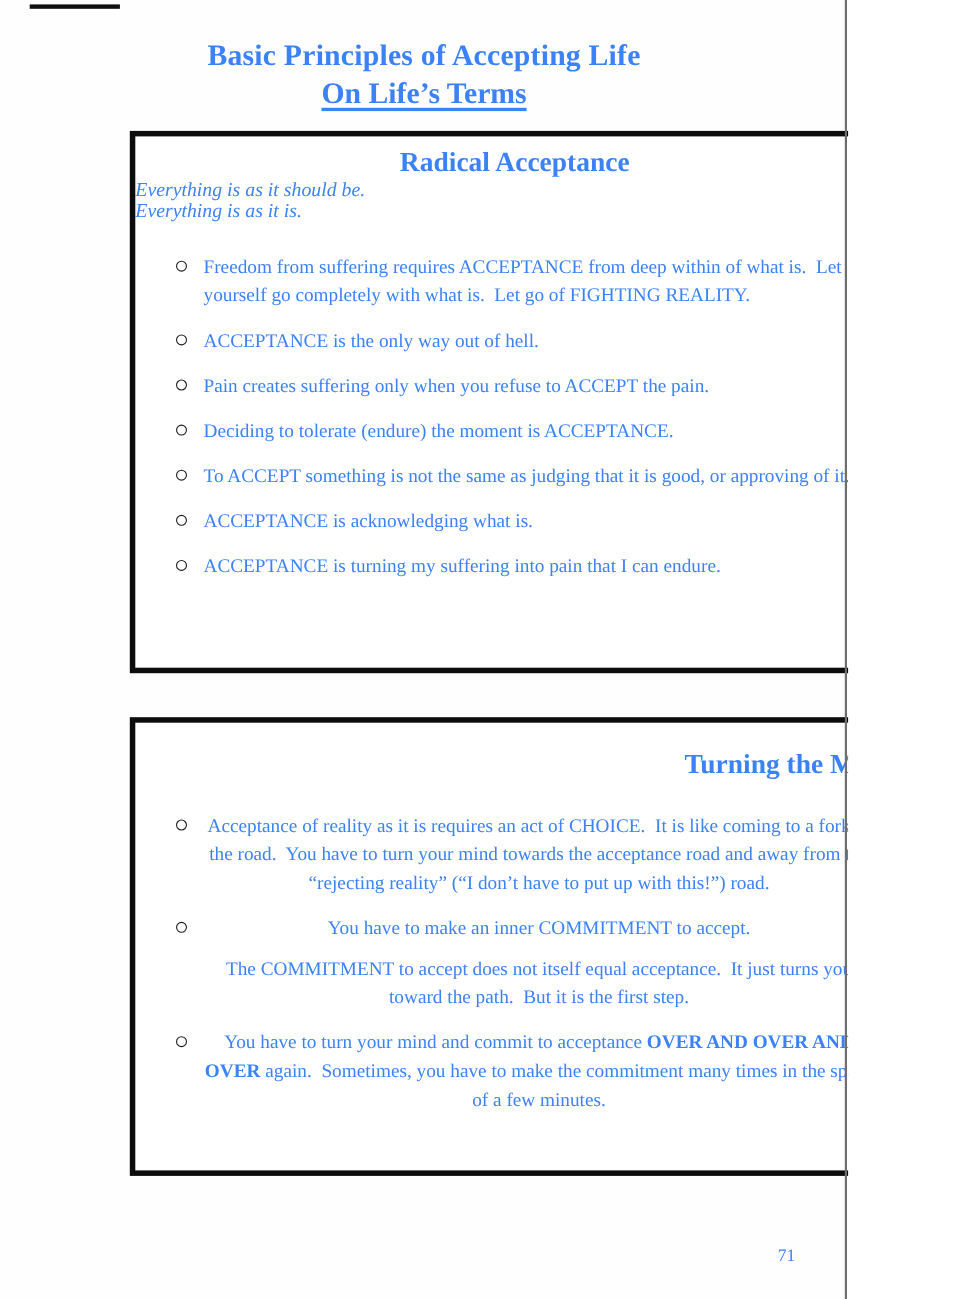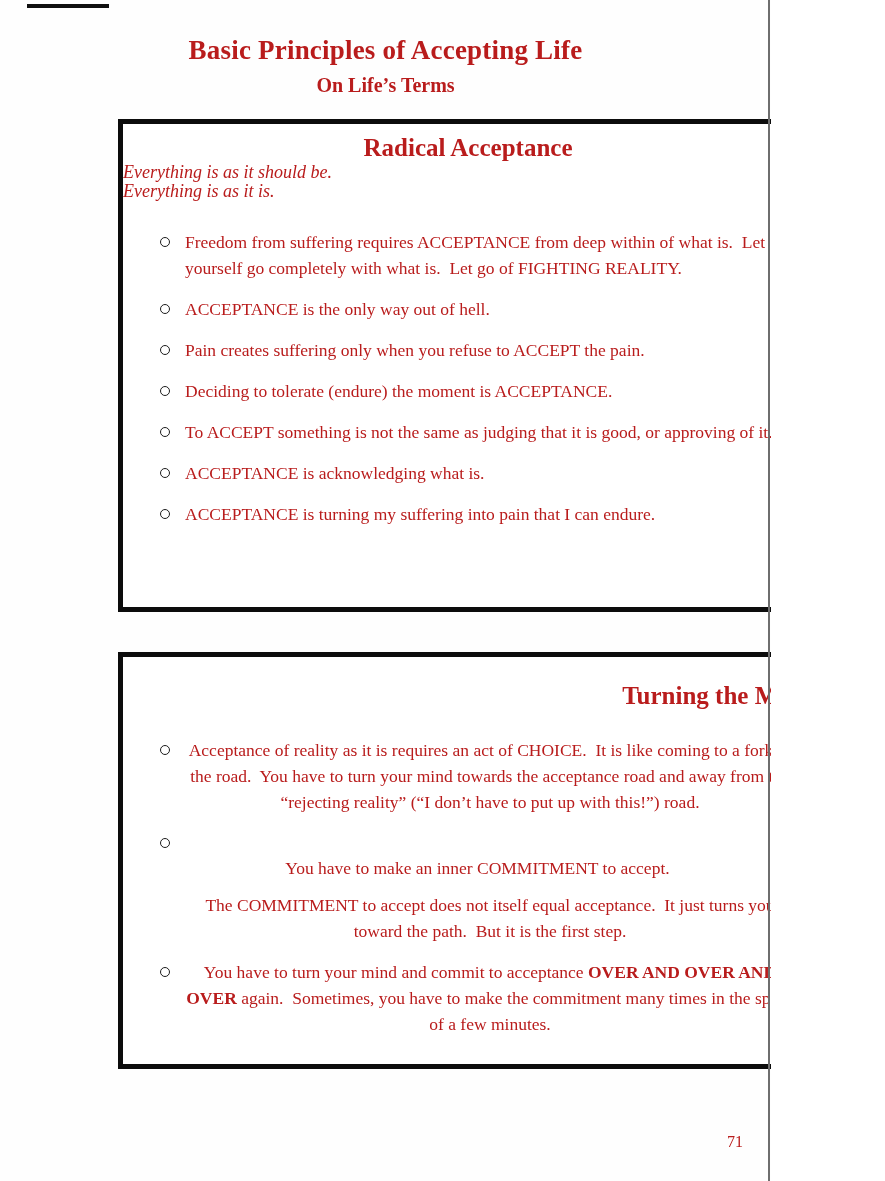--- a/index.html
+++ b/index.html
@@ -2,37 +2,38 @@
 <html><head>
 <meta charset="utf-8">
 <style>
   html,body{margin:0;padding:0;background:#ffffff;}
   .page{
     position:relative;
     width:771px;height:1181px;
     background:#fefefe;
     overflow:hidden;
     font-family:"Liberation Serif","DejaVu Serif",serif;
-    color:#b91c1c;
+    color:#3b82f6;
   }
   .scan-mark{
     position:absolute;left:27px;top:4px;width:82px;height:4px;
     background:#101010;
   }
   .edge-line{
     position:absolute;top:0;bottom:0;right:1px;width:2px;
     background:#6e6e6e;
   }
   .title-block{ text-align:center; padding-top:33px; }
   .title-line1{
     font-size:27px;font-weight:bold;line-height:34px;
     letter-spacing:0.2px;
   }
   .title-line2{
-    font-size:20px;font-weight:bold;line-height:36px;
+    font-size:27px;font-weight:bold;line-height:36px;
+    text-decoration:underline;
     text-decoration-thickness:3px;
     text-underline-offset:4px;
   }
   .panel{
     box-sizing:border-box;
     margin-left:118px;
     width:700px;
     border:5px solid #0c0c0c;
     background:#ffffff;
   }
@@ -53,34 +54,34 @@
     margin:28px 0 0 0;
     padding:0 18px 0 37px;
   }
   .panel2 ul.bullets{ margin-top:26px;text-align:center; }
   ul.bullets li{
     display:flex;
     margin-bottom:15px;
     font-size:17.5px;
     line-height:26px;
   }
-  ul.bullets li.tight{ margin-bottom:11px;flex-direction:column; }
+  ul.bullets li.tight{ margin-bottom:11px; }
   .marker{ flex:0 0 25px; }
   .dot{
     display:block;
     width:8px;height:8px;
     margin-top:8px;
     border:1.6px solid #1d1d1d;
     border-radius:50%;
   }
   .btext{ flex:1 1 auto; white-space:pre-wrap; }
   .btext strong{ font-weight:bold; }
   .page-number{
     position:absolute;
-    right:28px;bottom:30px;
+    right:48px;bottom:30px;
     font-size:16px;
   }
 </style>
 </head>
 <body>
 
 <div class="page">
 
   <div class="scan-mark"></div>
   <div class="edge-line"></div>

